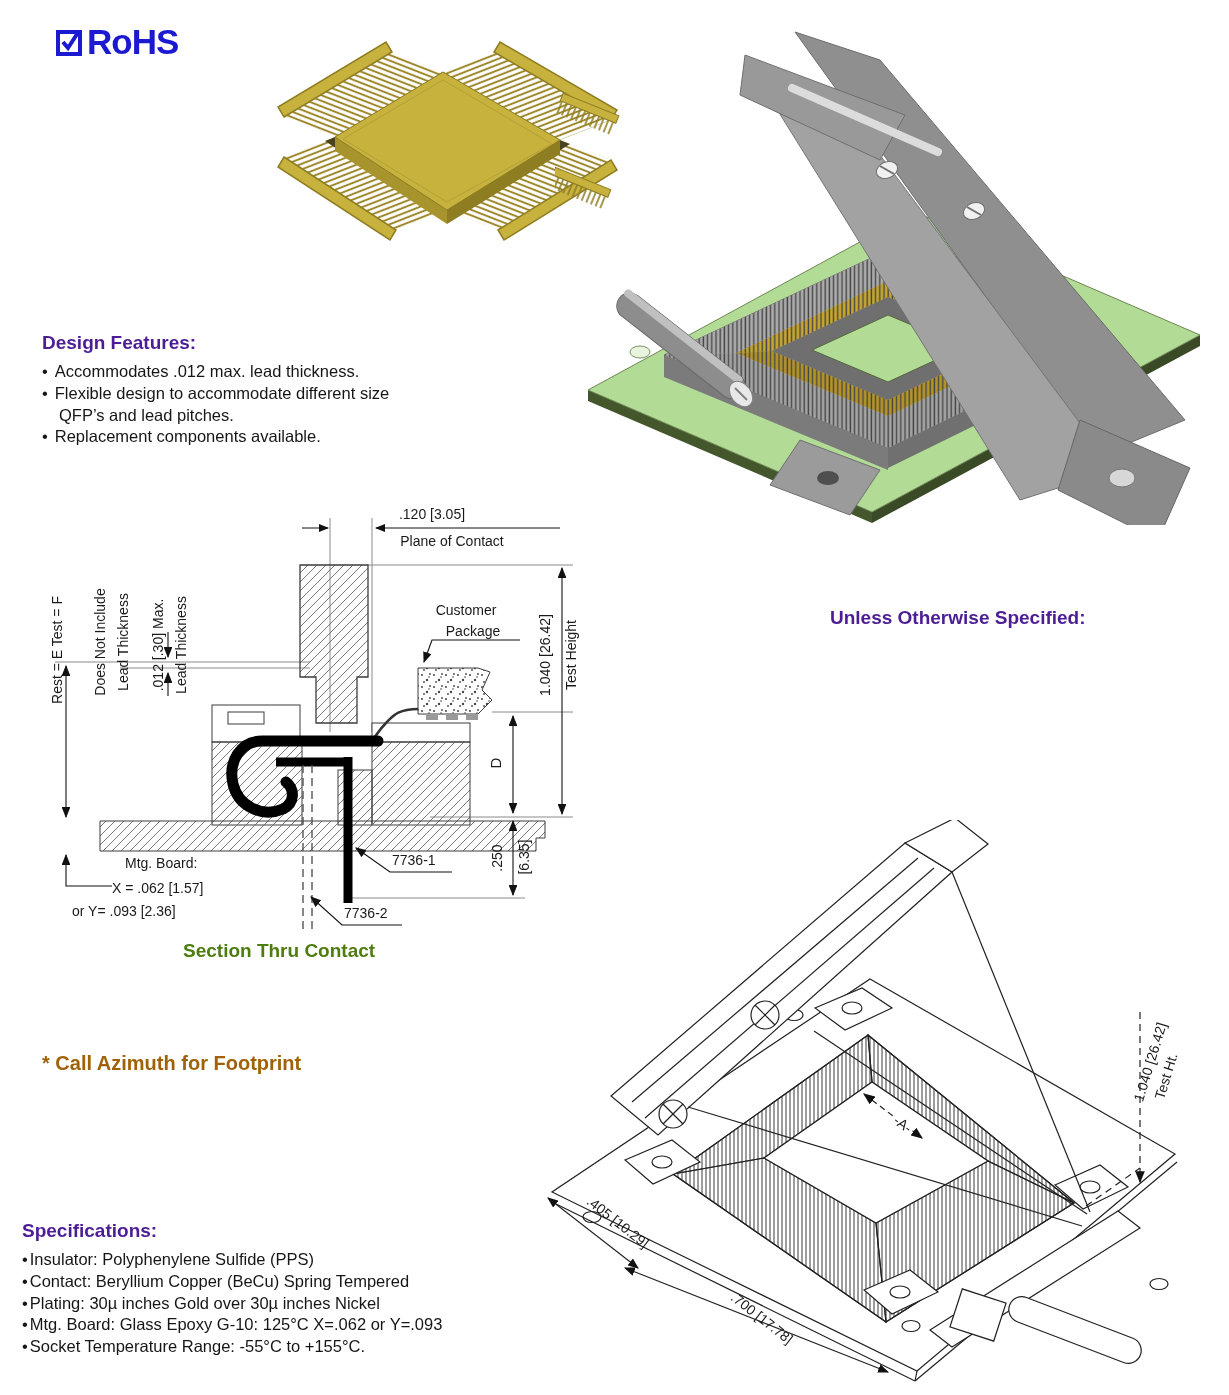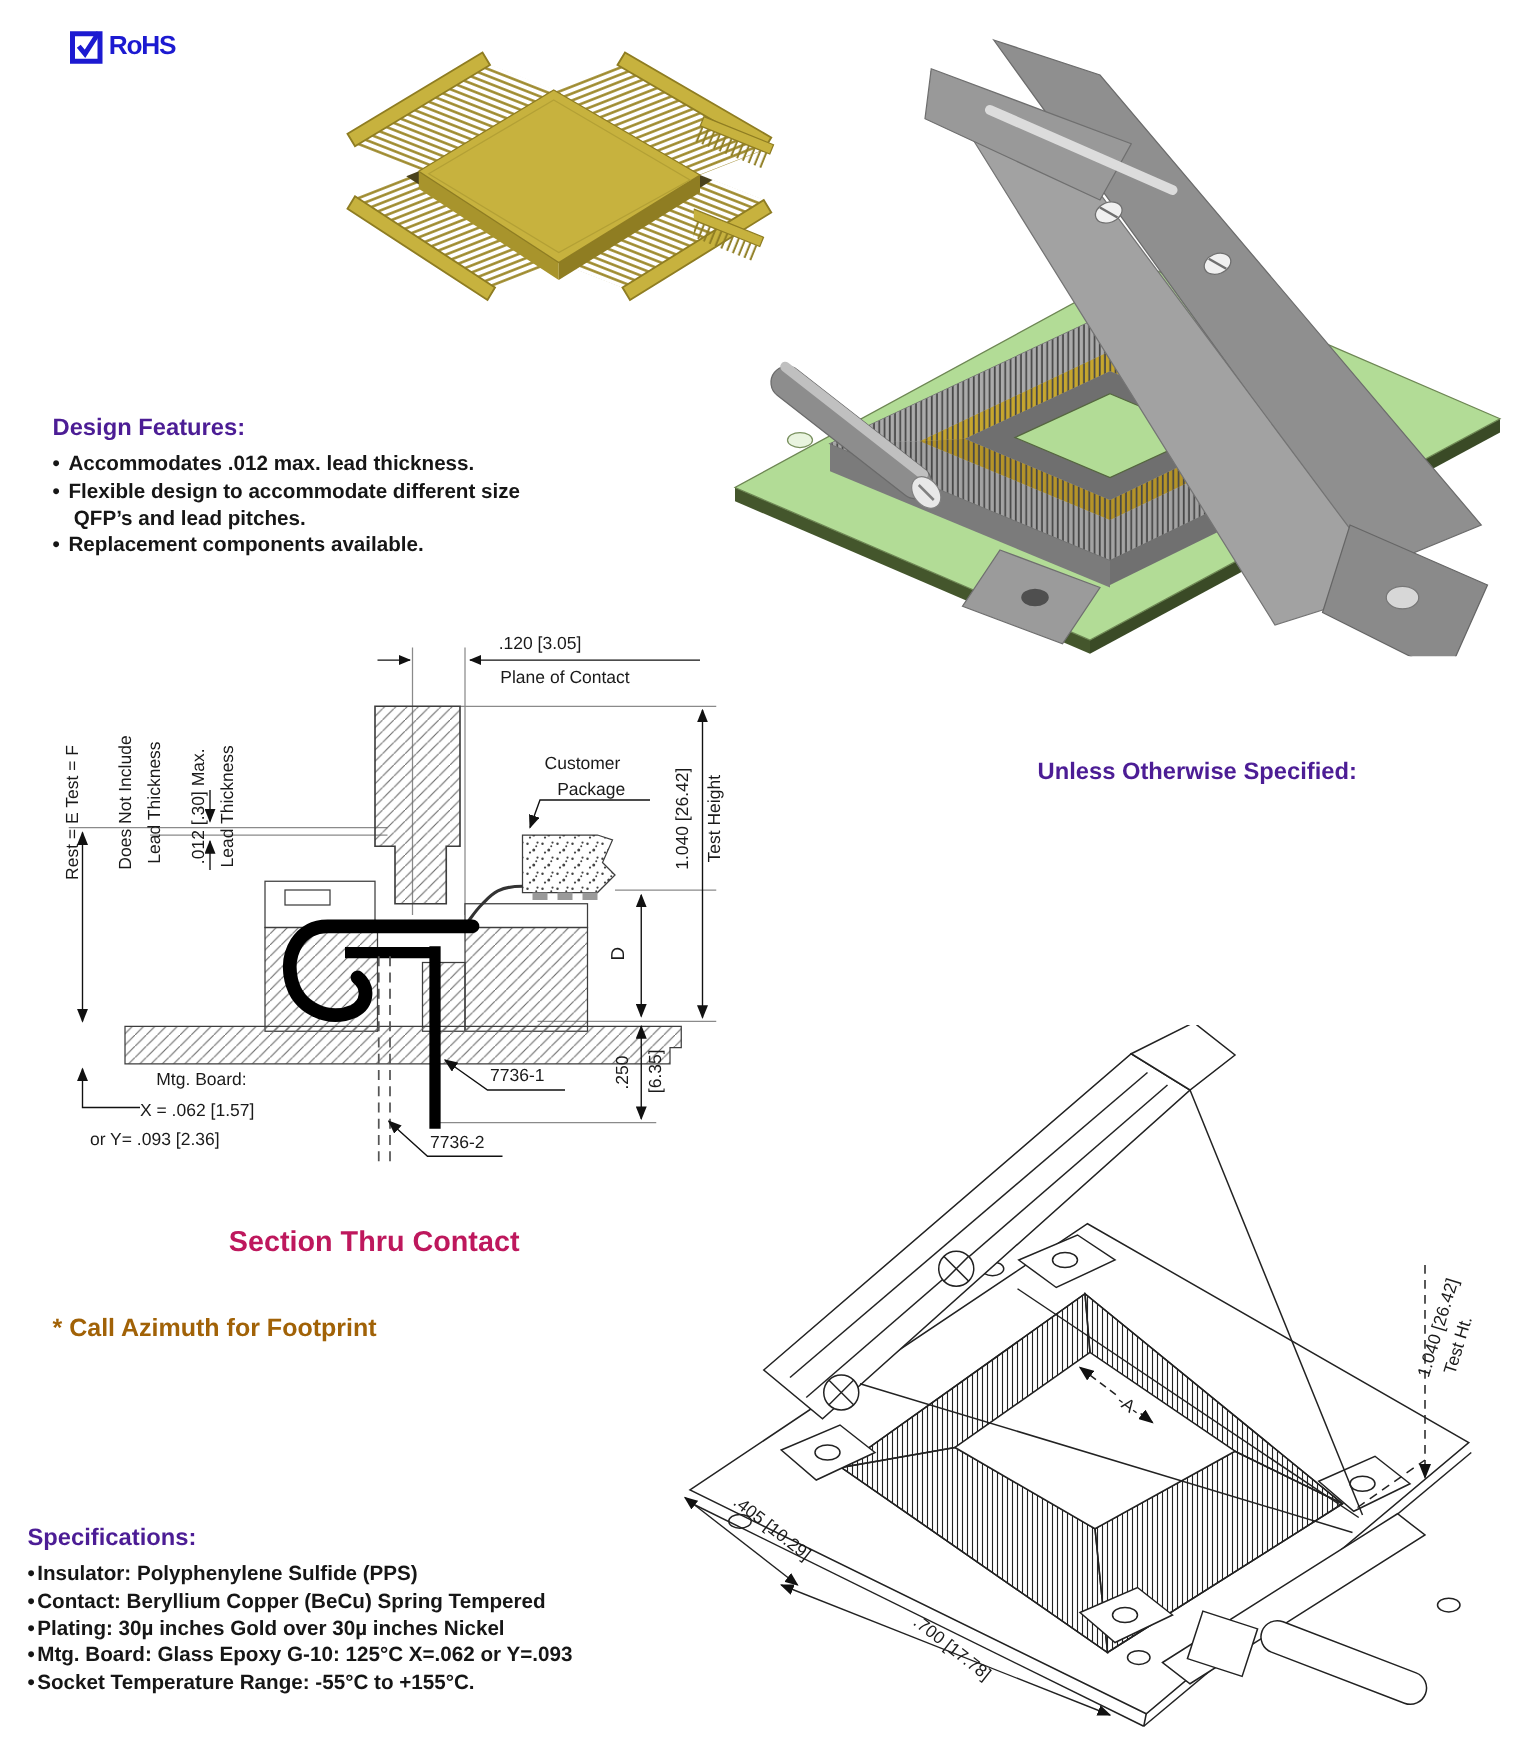--- a/index.html
+++ b/index.html
@@ -5,42 +5,42 @@
   html,body { margin:0; padding:0; background:#ffffff; }
   .page {
     position:relative; width:1229px; height:1395px; background:#fff;
     font-family:"Liberation Sans", sans-serif; color:#161616; overflow:hidden;
   }
   .abs { position:absolute; }
   svg.layer { position:absolute; }
 
   
   .rohs { left:55px; top:22px; display:flex; align-items:center; gap:2px; color:#1c1ad1; }
-  .rohs-text { font-size:21px; font-weight:700; letter-spacing:-1px; }
+  .rohs-text { font-size:35px; font-weight:700; letter-spacing:-1px; }
 
   
   .bh { color:#4c1d95; font-weight:700; font-size:19px; margin:0 0 6px 0; }
   .tblock { font-size:16.5px; line-height:1.32; }
-  .tblock ul { margin:0; padding:0;font-weight:bold; }
+  .tblock ul { margin:0; padding:0; }
   .tblock li { list-style:none; padding-left:17px; text-indent:-17px; }
   .tblock.tight li { padding-left:11px; text-indent:-11px; }
   .tblock li::before { content:"\2022"; margin-right:7px; }
   .tblock.tight li::before { margin-right:2px; }
 
   .note { font-size:20px; font-weight:700; color:#a16207; }
 
   
   .lbl { position:absolute; font-size:14px; color:#1a1a1a; white-space:nowrap; }
   .lbl.big { font-size:15px; }
   .cc   { transform:translate(-50%,-50%); }
   .r270 { transform:translate(-50%,-50%) rotate(-90deg); }
   .r38  { transform:translate(-50%,-50%) rotate(38deg); }
   .rm73 { transform:translate(-50%,-50%) rotate(-73deg); }
   .r36  { transform:translate(-50%,-50%) rotate(36deg); background:#fff; padding:0 2px; }
-  .dtitle { position:absolute; font-size:23px; font-weight:700; color:#be185d; white-space:nowrap;margin-top:40px; }
+  .dtitle { position:absolute; font-size:19px; font-weight:700; color:#4d7c0f; white-space:nowrap; }
 </style>
 </head>
 <body>
 
 <div class="page">
 
   <div class="abs rohs">
     <svg width="30" height="30" viewBox="0 0 30 30">
       <rect x="3" y="5" width="22" height="22" fill="none" stroke="#1c1ad1" stroke-width="4"></rect>
       <path d="M8,15 L13,21 L24,4" fill="none" stroke="#1c1ad1" stroke-width="4"></path>

